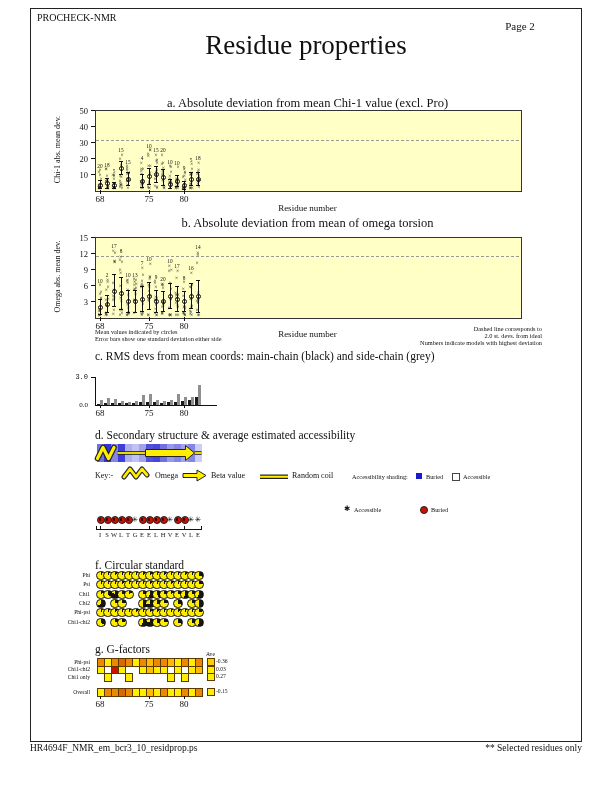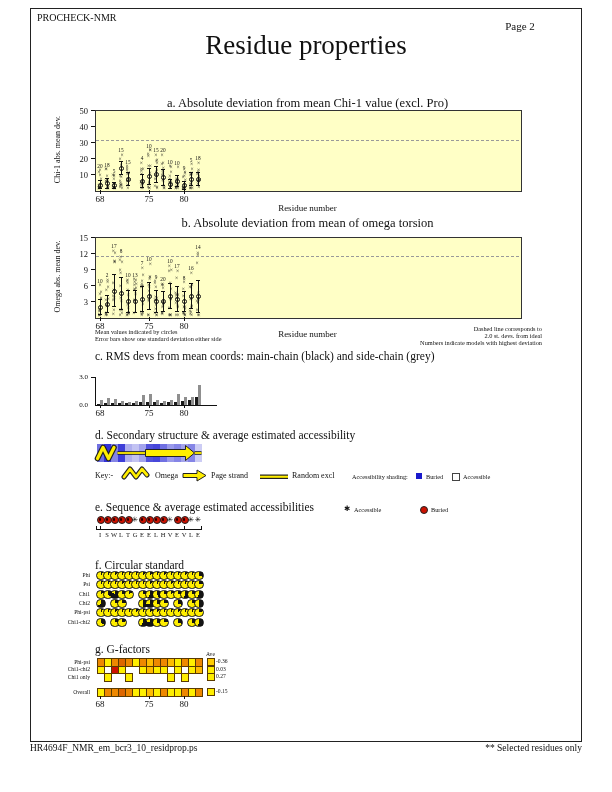--- a/index.html
+++ b/index.html
@@ -55,33 +55,32 @@
   <div class="t stitle" style="top:429px">d. Secondary structure &amp; average estimated accessibility</div>
   <div class="t keytext" style="left:95px;top:471px">Key:-</div>
   <svg width="30" height="15" style="left:120px;top:466px">
     <polyline points="4,11 10,3 16,11 22,3 27,9" fill="none" stroke="#222" stroke-width="5" stroke-linejoin="round" stroke-linecap="round"></polyline>
     <polyline points="4,11 10,3 16,11 22,3 27,9" fill="none" stroke="#ffee00" stroke-width="2.8" stroke-linejoin="round" stroke-linecap="round"></polyline>
   </svg>
   <div class="t keytext" style="left:155px;top:471px">Omega</div>
   <svg width="26" height="13" style="left:182px;top:469px">
     <polygon points="1,4.5 15,4.5 15,1 24,6.5 15,12 15,8.5 1,8.5" fill="#ffee00" stroke="#222" stroke-width="1"></polygon>
   </svg>
-  <div class="t keytext" style="left:211px;top:471px">Page strand</div>
+  <div class="t keytext" style="left:211px;top:471px">Beta value</div>
   <svg width="28" height="6" style="left:260px;top:474px">
     <rect x="0" y="0.5" width="28" height="4.5" fill="#222"></rect>
     <rect x="0" y="1.7" width="28" height="2.1" fill="#ffee00"></rect>
   </svg>
-  <div class="t keytext" style="left:292px;top:471px">Random excl</div>
+  <div class="t keytext" style="left:292px;top:471px">Random coil</div>
   <div class="t keysmall" style="left:352px;top:473px">Accessibility shading:</div>
   <div class="sq" style="left:416px;top:472.5px;background:#1a1acc;"></div>
   <div class="t keysmall" style="left:426px;top:473px">Buried</div>
   <div class="sq" style="left:452px;top:472.5px;background:#fff;border:0.8px solid #444;"></div>
   <div class="t keysmall" style="left:463px;top:473px">Accessible</div>
 
-  <div class="t stitle" style="top:501px">e. Sequence &amp; average estimated accessibilities</div>
   <div class="t" style="left:344px;top:504px;font-size:7.5px;">✱</div>
   <div class="t keysmall" style="left:354px;top:505.5px">Accessible</div>
   <div class="t" style="left:420px;top:506px;width:6px;height:6px;border-radius:50%;background:#cc1100;border:0.8px solid #222;"></div>
   <div class="t keysmall" style="left:431px;top:505.5px">Buried</div>
 
   <div class="t stitle" style="top:559px">f. Circular standard</div>
 
   <div class="t stitle" style="top:643px">g. G-factors</div>
 
   <div class="t" style="left:30px;top:743px;font-size:9.5px;">HR4694F_NMR_em_bcr3_10_residprop.ps</div>
@@ -606,21 +605,21 @@
     <div style="position: absolute; left: 195.331px; top: 252.94px; width: 5px; text-align: center; font-size: 5.6px; line-height: 5.6px;">×</div>
     <div style="position: absolute; left: 194.381px; top: 298.939px; width: 5px; text-align: center; font-size: 5.6px; line-height: 5.6px;">×</div>
     <div style="position: absolute; left: 195.5px; top: 300.432px; width: 5px; text-align: center; font-size: 5.6px; line-height: 5.6px;">×</div>
     <div style="position: absolute; left: 194.464px; top: 260.958px; width: 5px; text-align: center; font-size: 5.6px; line-height: 5.6px;">×</div>
     <div style="position: absolute; left: 194.486px; top: 308.298px; width: 5px; text-align: center; font-size: 5.6px; line-height: 5.6px;">×</div>
     <div style="position: absolute; left: 196.703px; top: 313.14px; width: 5px; text-align: center; font-size: 5.6px; line-height: 5.6px;">×</div>
     <div style="position: absolute; left: 195.414px; top: 300.784px; width: 5px; text-align: center; font-size: 5.6px; line-height: 5.6px;">×</div>
     <div style="position: absolute; left: 195.584px; top: 312.594px; width: 5px; text-align: center; font-size: 5.6px; line-height: 5.6px;">×</div>
     <div style="position: absolute; left: 195.896px; top: 296.683px; width: 5px; text-align: center; font-size: 5.6px; line-height: 5.6px;">×</div>
     <div style="position: absolute; left: 190px; top: 244.433px; width: 16px; text-align: center; font-size: 5.3px;">14</div>
-    <div style="position: absolute; left: 70px; top: 373px; width: 18px; text-align: right; font-size: 7px;">3.0</div>
+    <div style="position: absolute; left: 70px; top: 373px; width: 18px; text-align: right; font-size: 7px; font-family: Liberation Mono, monospace;">3.0</div>
     <div style="position: absolute; left: 70px; top: 401px; width: 18px; text-align: right; font-size: 7px;">0.0</div>
     <div style="position: absolute; left: 91px; top: 377px; width: 4px; height: 1px; background: rgb(17, 17, 17);"></div>
     <div style="position: absolute; left: 97.1px; top: 403.6px; width: 2.6px; height: 1.4px; background: rgb(26, 26, 26);"></div>
     <div style="position: absolute; left: 100.3px; top: 399.867px; width: 2.6px; height: 5.13333px; background: rgb(143, 143, 143);"></div>
     <div style="position: absolute; left: 104.1px; top: 403.133px; width: 2.6px; height: 1.86667px; background: rgb(26, 26, 26);"></div>
     <div style="position: absolute; left: 107.3px; top: 398px; width: 2.6px; height: 7px; background: rgb(143, 143, 143);"></div>
     <div style="position: absolute; left: 111.1px; top: 403.133px; width: 2.6px; height: 1.86667px; background: rgb(26, 26, 26);"></div>
     <div style="position: absolute; left: 114.3px; top: 399.4px; width: 2.6px; height: 5.6px; background: rgb(143, 143, 143);"></div>
     <div style="position: absolute; left: 118.1px; top: 402.667px; width: 2.6px; height: 2.33333px; background: rgb(26, 26, 26);"></div>
     <div style="position: absolute; left: 121.3px; top: 400.8px; width: 2.6px; height: 4.2px; background: rgb(143, 143, 143);"></div>

